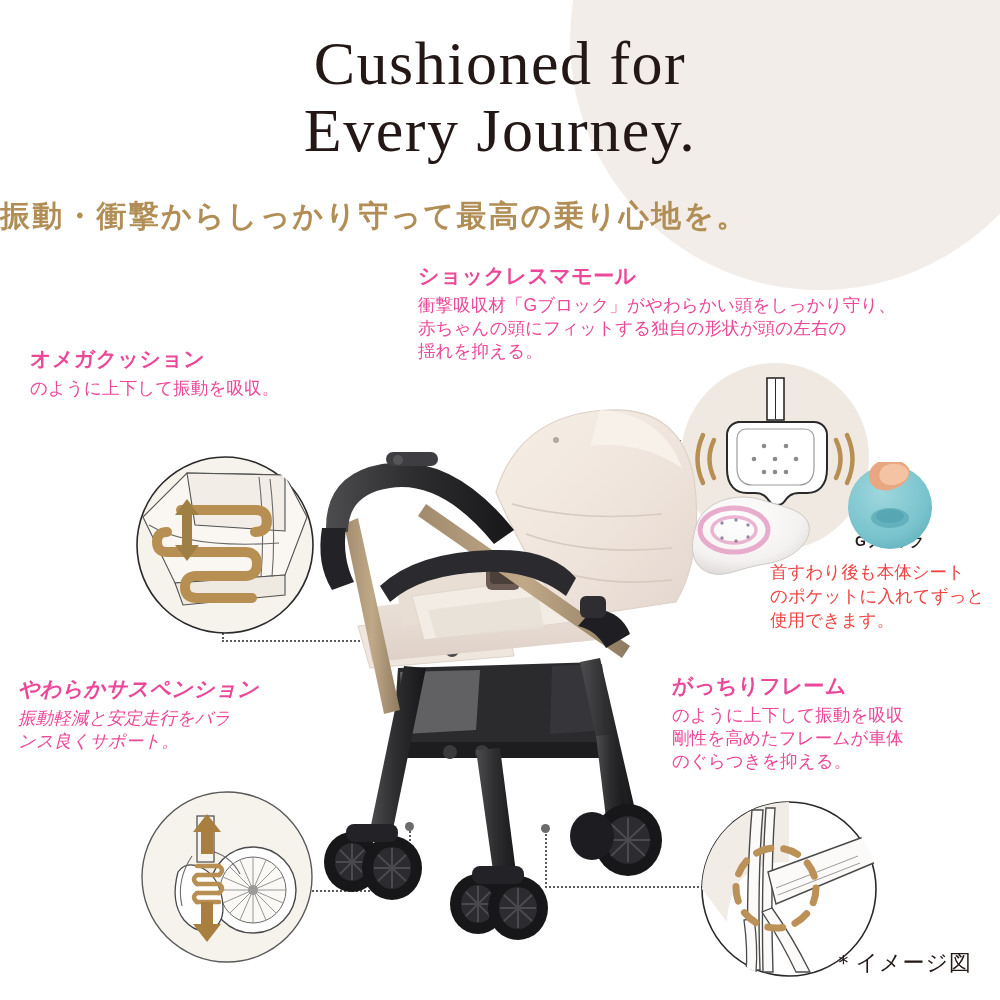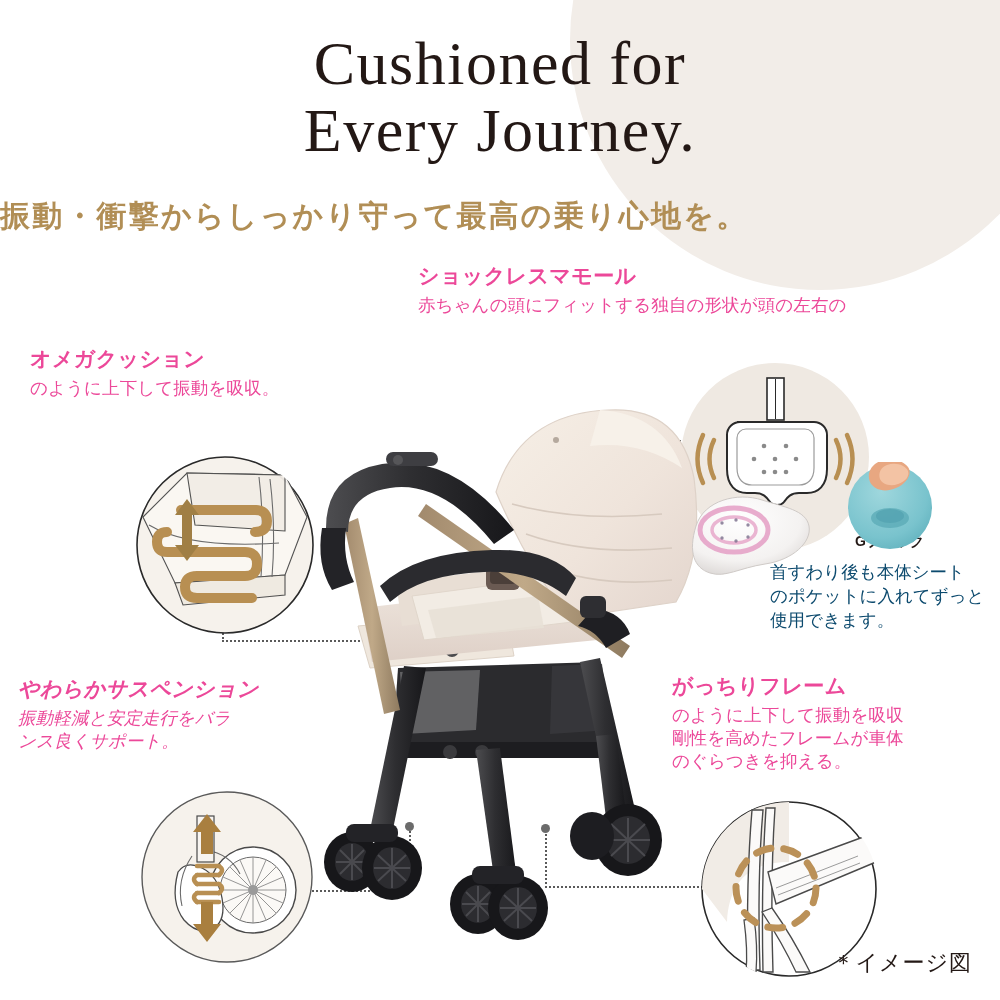--- a/index.html
+++ b/index.html
@@ -60,21 +60,21 @@
   }
   .blk .b span{ display:block; white-space:nowrap; }
 
   #blk-shockless{ left:418px; top:262px; }
   #blk-omega   { left:30px;  top:345px; }
   #blk-suspen  { left:18px;  top:675px;font-style:italic; }
   #blk-frame   { left:672px; top:672px; }
 
   .note{
     position:absolute; left:770px; top:560px; z-index:6;
-    color:#0c4a6e; font-size:17.5px; line-height:1.38;
+    color:#ef4444; font-size:17.5px; line-height:1.38;
   }
   .note span{ display:block; white-space:nowrap; }
 
   .gblock-cap{
     position:absolute; left:855px; top:533px; z-index:8;
     font-size:14px; font-weight:bold; color:#231815;
     letter-spacing:.3px;
   }
 
   .imgnote{
@@ -131,21 +131,23 @@
   <div class="dots-v" style="left:596px; top:440px; height:100px;"></div>
   <div class="dot-end" style="left:592px; top:535px;"></div>
 
   <div class="dots" style="left:545px; top:886px; width:170px;"></div>
   <div class="dots-v" style="left:545px; top:830px; height:58px;"></div>
   <div class="dot-end" style="left:541px; top:824px;"></div>
 
   <div class="blk" id="blk-shockless">
     <div class="t">ショックレスマモール</div>
     <div class="b">
+      <span>衝撃吸収材「Gブロック」がやわらかい頭をしっかり守り、</span>
       <span>赤ちゃんの頭にフィットする独自の形状が頭の左右の</span>
+      <span>揺れを抑える。</span>
     </div>
   </div>
 
   <div class="blk" id="blk-omega">
     <div class="t">オメガクッション</div>
     <div class="b">
       <span>のように上下して振動を吸収。</span>
     </div>
   </div>
 

